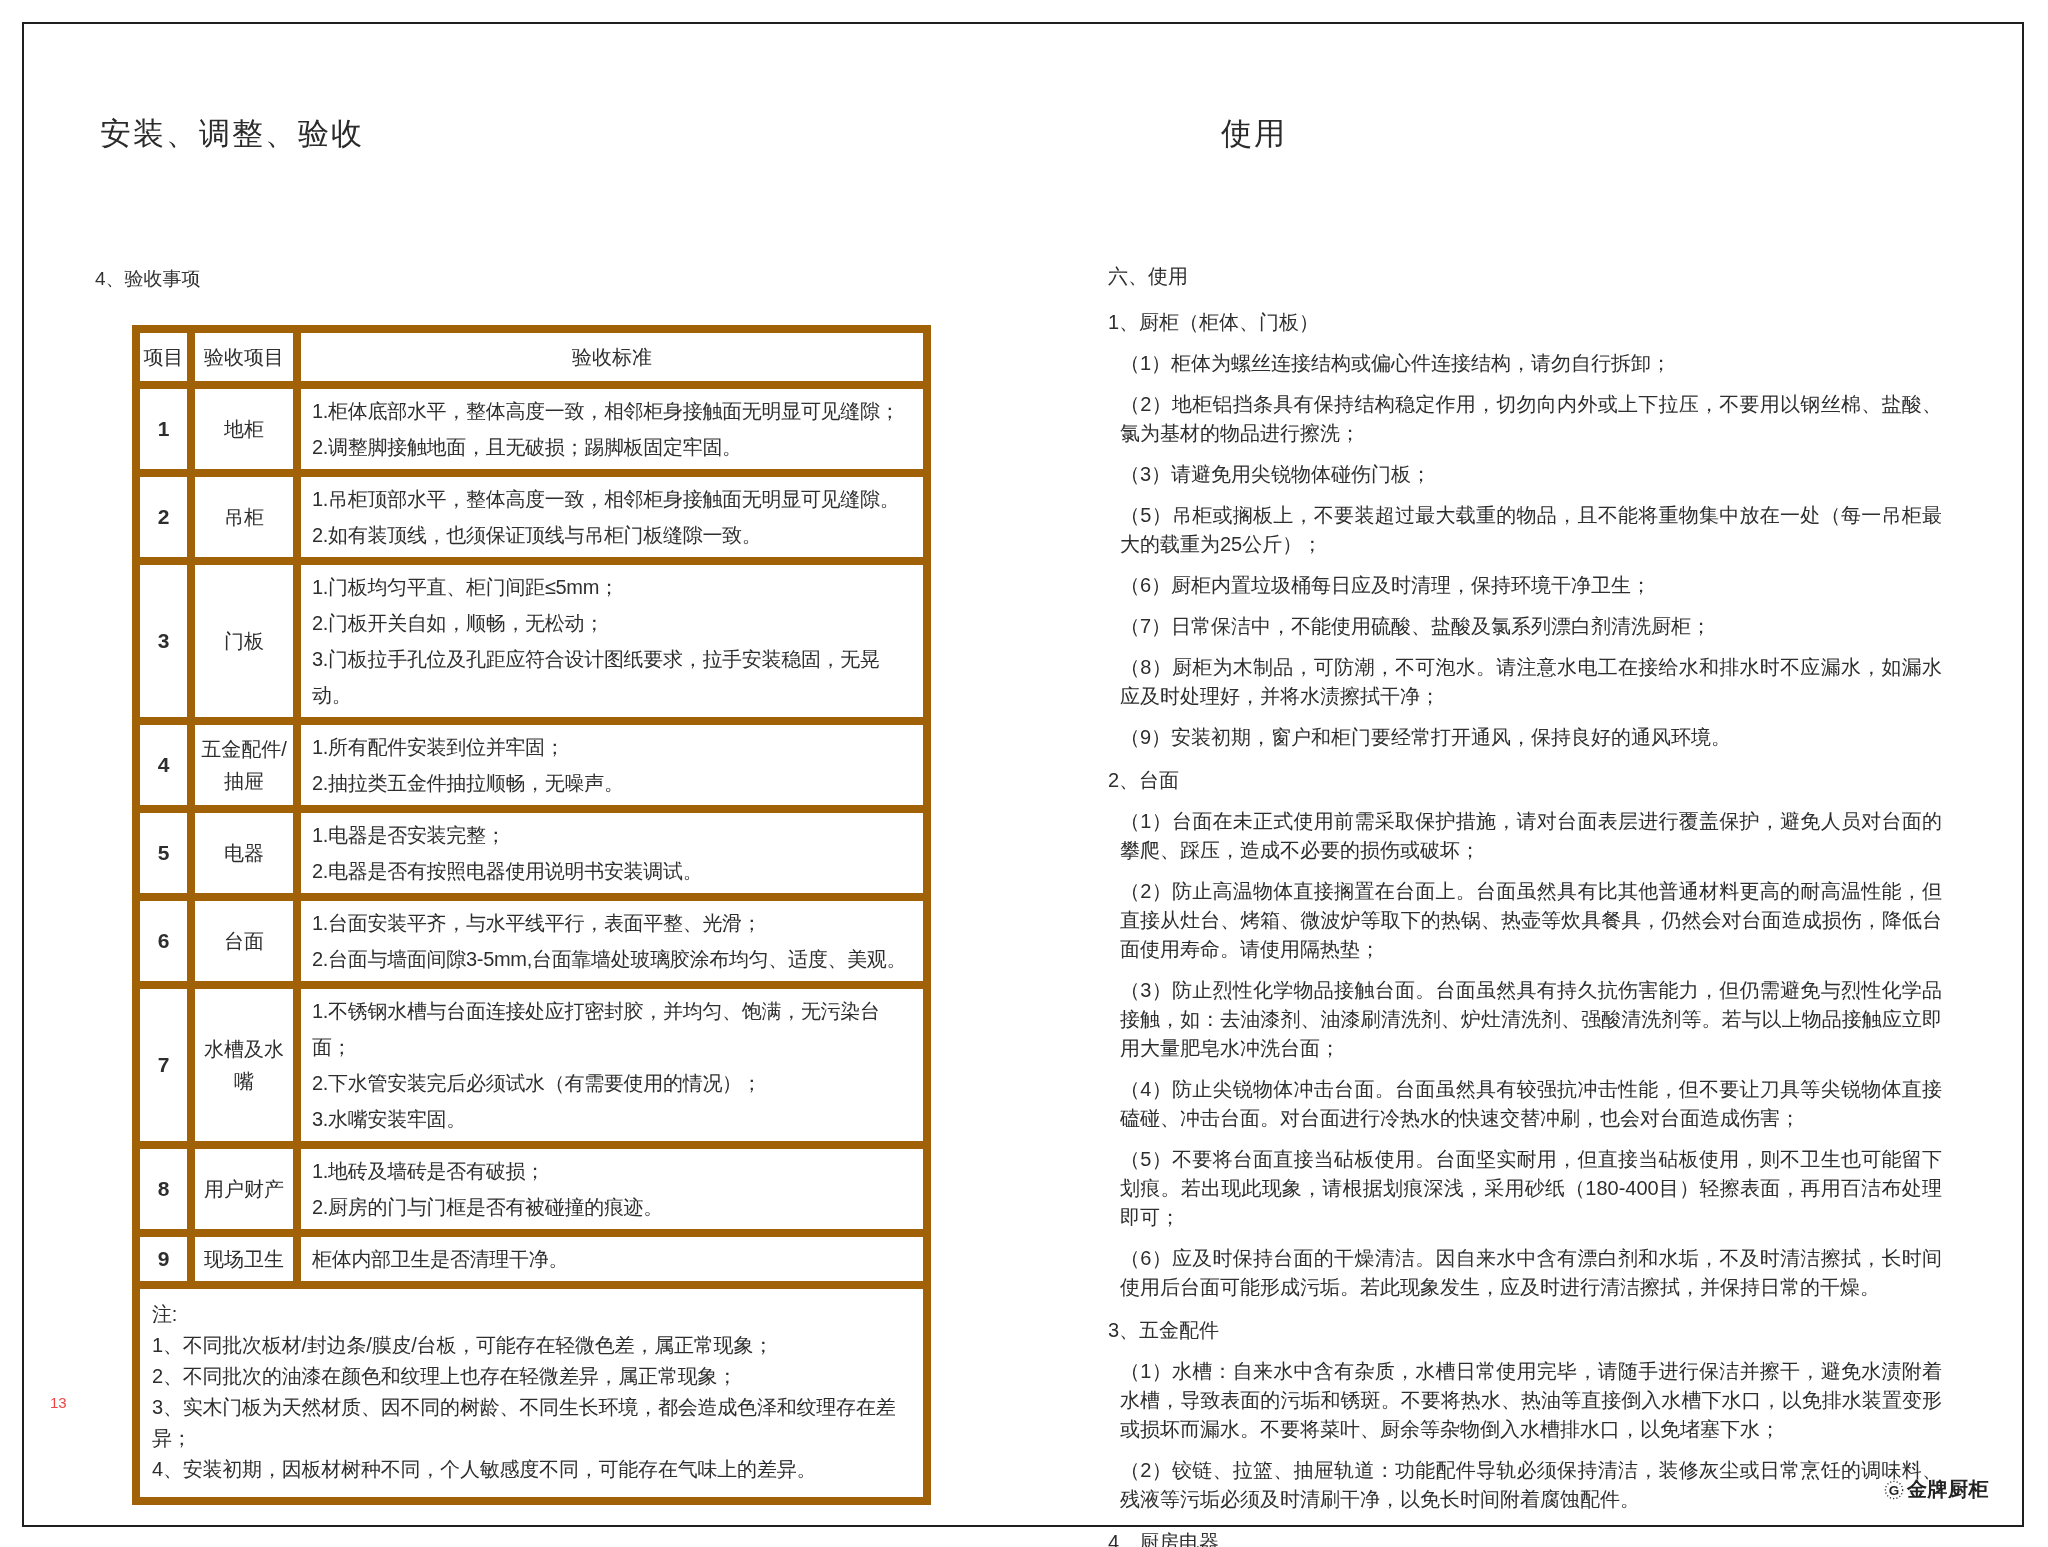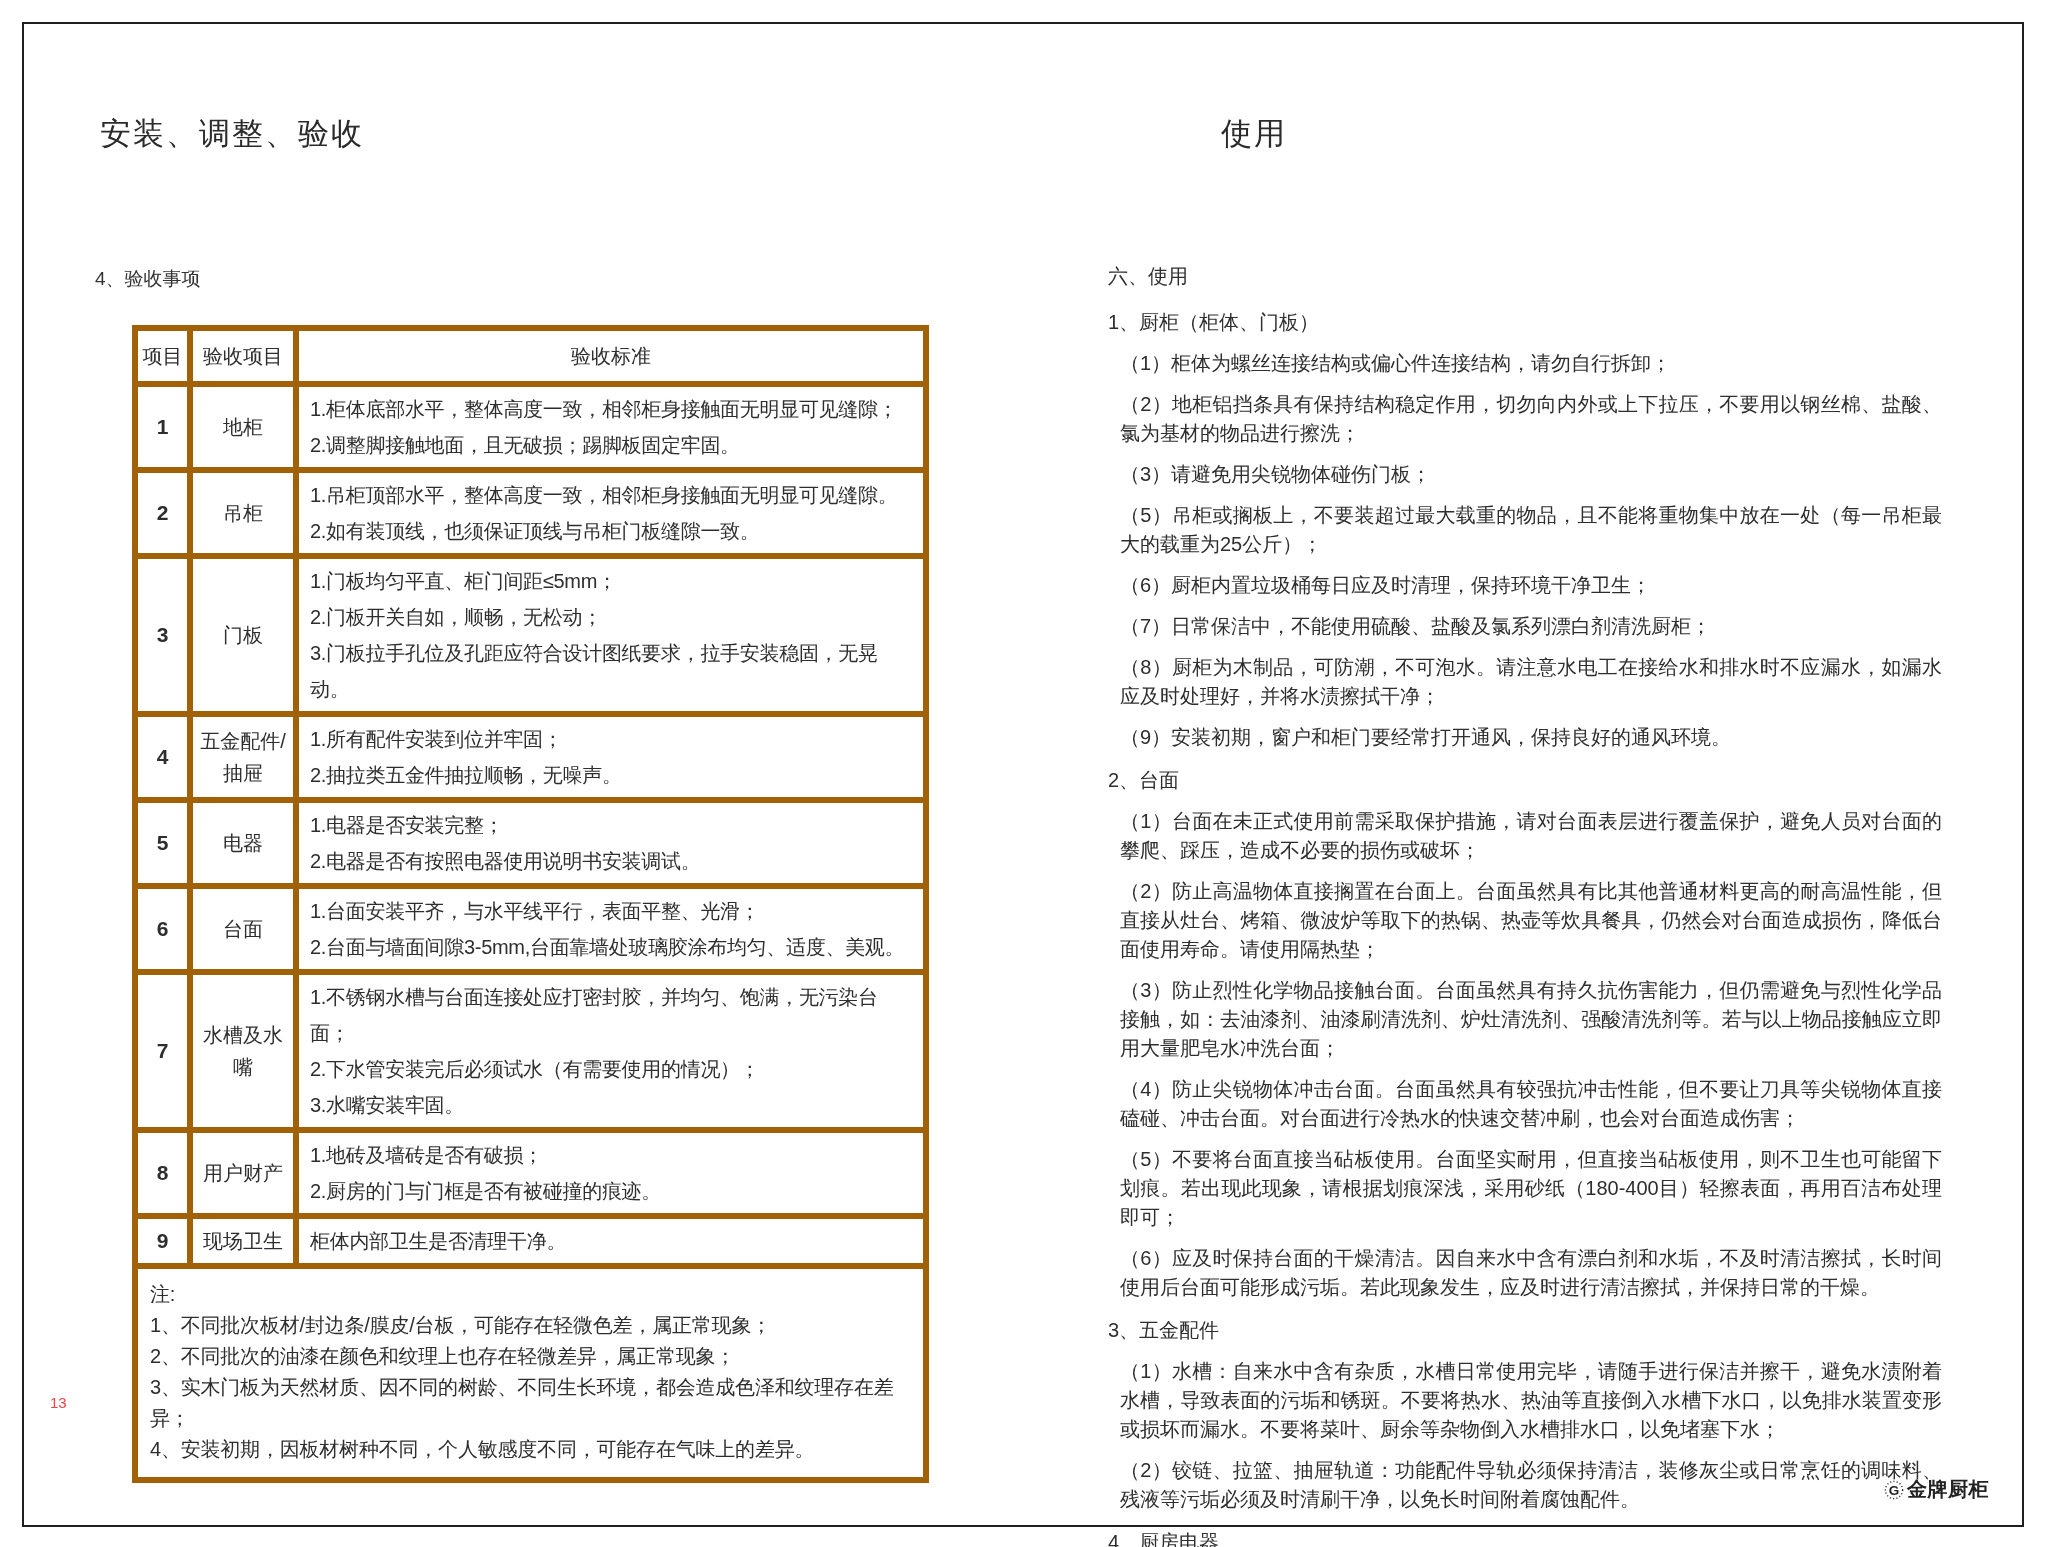--- a/index.html
+++ b/index.html
@@ -22,21 +22,21 @@
   .section-label {
     position:absolute; left:95px; top:266px; font-size:19px; color:#333;
   }
   
   table.acceptance {
     position:absolute; left:132px; top:325px; width:791px;
     border-collapse:collapse; table-layout:fixed;
     font-size:20px; color:#2e2e2e;
   }
   table.acceptance td, table.acceptance th {
-    border:6px solid #a16207; box-sizing:border-box;
+    border:8px solid #a16207; box-sizing:border-box;
   }
   th.hc { font-weight:400; text-align:center; vertical-align:middle; font-size:20px; }
   td.c1 { text-align:center; vertical-align:middle; font-weight:700; font-size:21px; }
   td.c2 { text-align:center; vertical-align:middle; white-space:pre-line; line-height:32px; padding:2px; }
   td.c3 {
     vertical-align:middle; white-space:pre-line; line-height:36px;
     padding:4px 6px 4px 11px; letter-spacing:-0.3px;
   }
   td.notes-cell {
     vertical-align:top; white-space:pre-line; line-height:31px;

